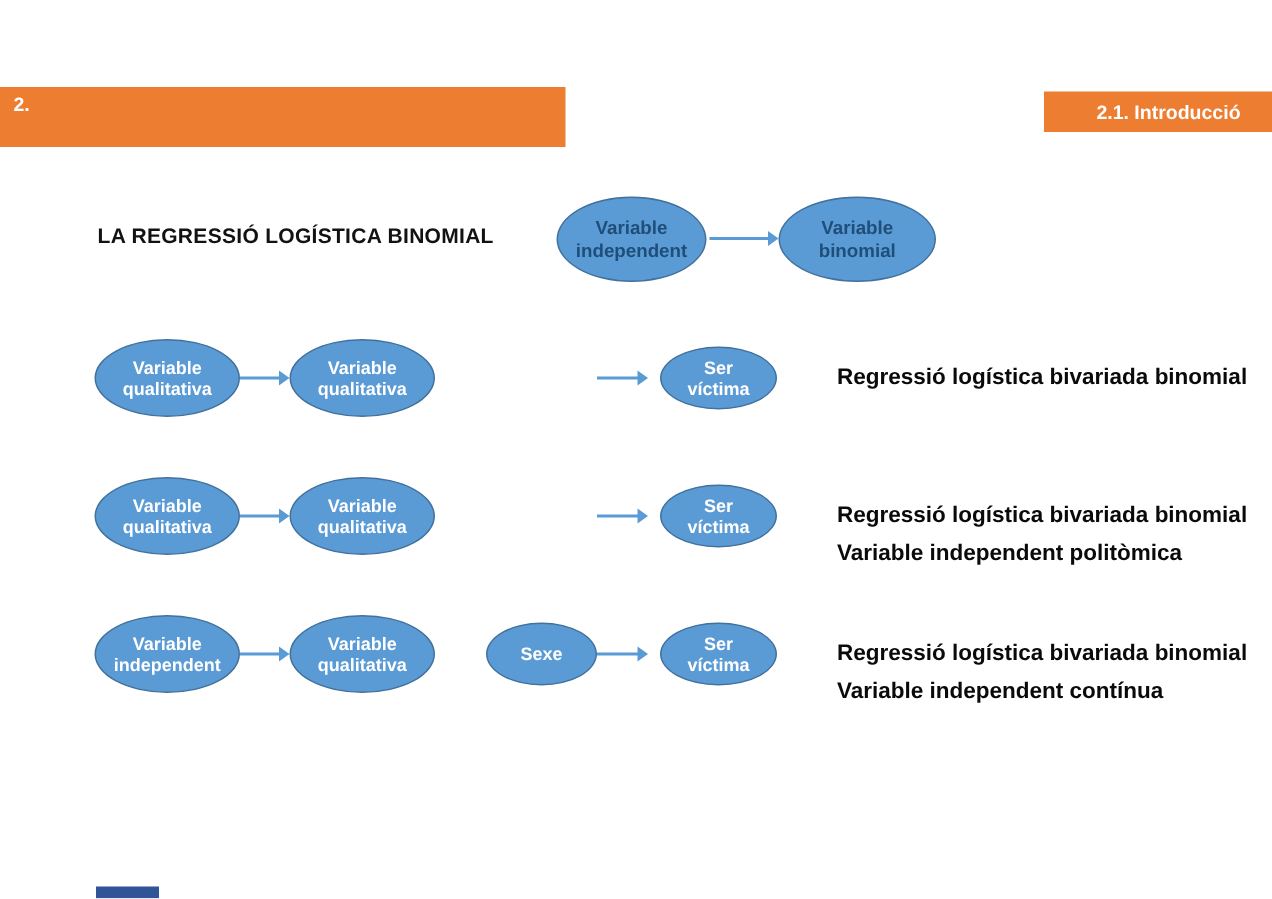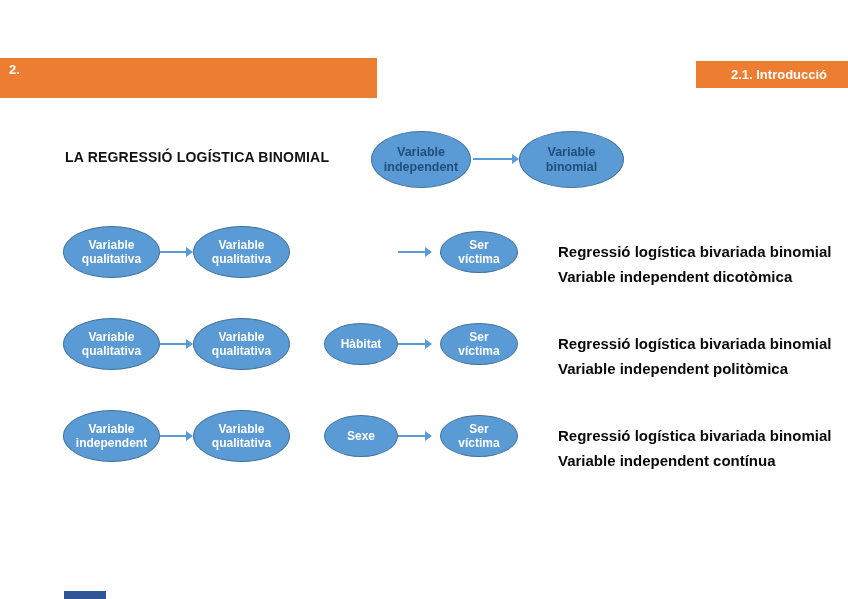--- a/index.html
+++ b/index.html
@@ -81,32 +81,30 @@
         <i class="head"></i>
       </div>
     <div class="ell big ell-b">Variable qualitativa</div>
     <div class="arrow ar2">
         <i class="shaft"></i>
         <i class="head"></i>
       </div>
     <div class="ell small ex-to">Ser víctima</div>
     <div class="caption">
       <div>Regressió logística bivariada binomial</div>
-      <div>Variable independent dicotòmica</div>
     </div>
   </div>
 
   <div class="row row-2">
     <div class="ell big ell-a">Variable qualitativa</div>
     <div class="arrow ar1">
         <i class="shaft"></i>
         <i class="head"></i>
       </div>
     <div class="ell big ell-b">Variable qualitativa</div>
-    <div class="ell small ex-from">Hàbitat</div>
     <div class="arrow ar2">
         <i class="shaft"></i>
         <i class="head"></i>
       </div>
     <div class="ell small ex-to">Ser víctima</div>
     <div class="caption">
       <div>Regressió logística bivariada binomial</div>
       <div>Variable independent politòmica</div>
     </div>
   </div>

